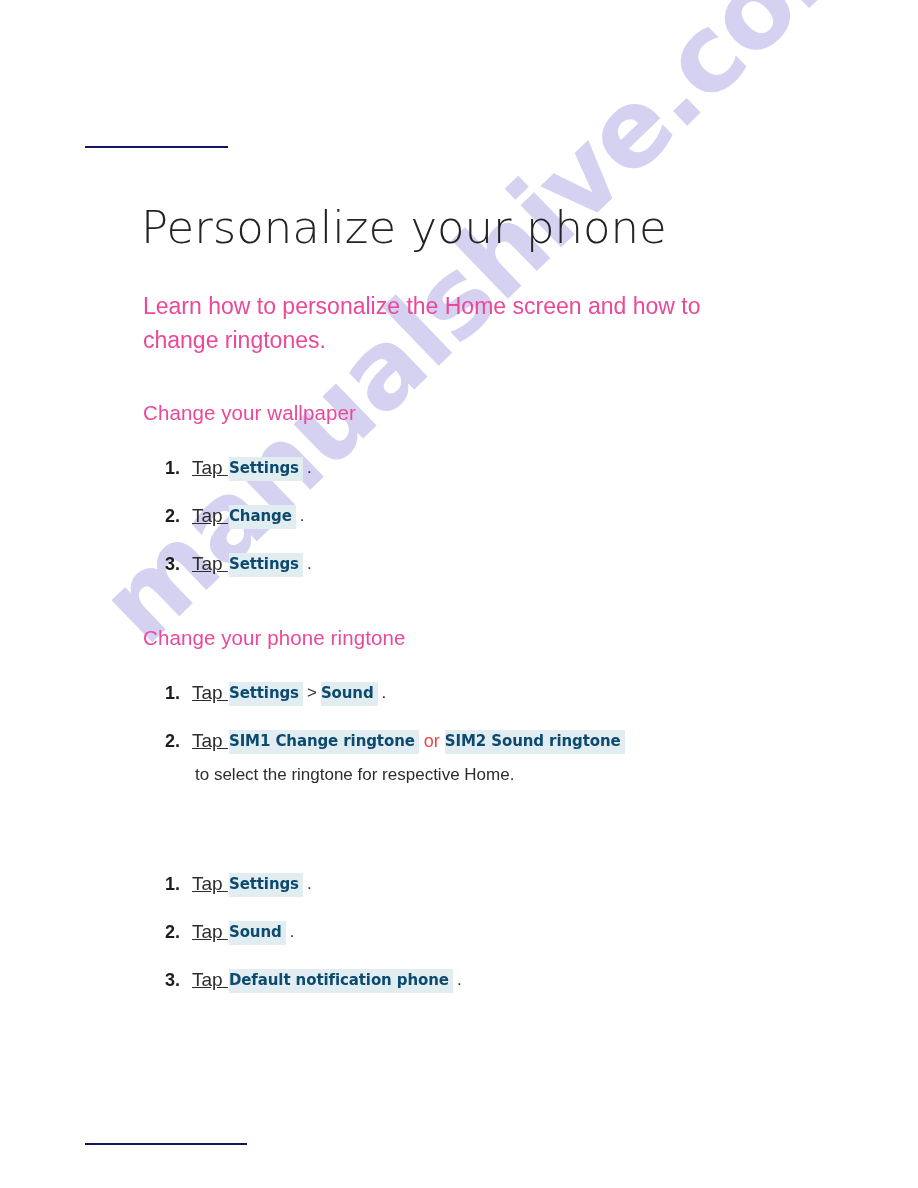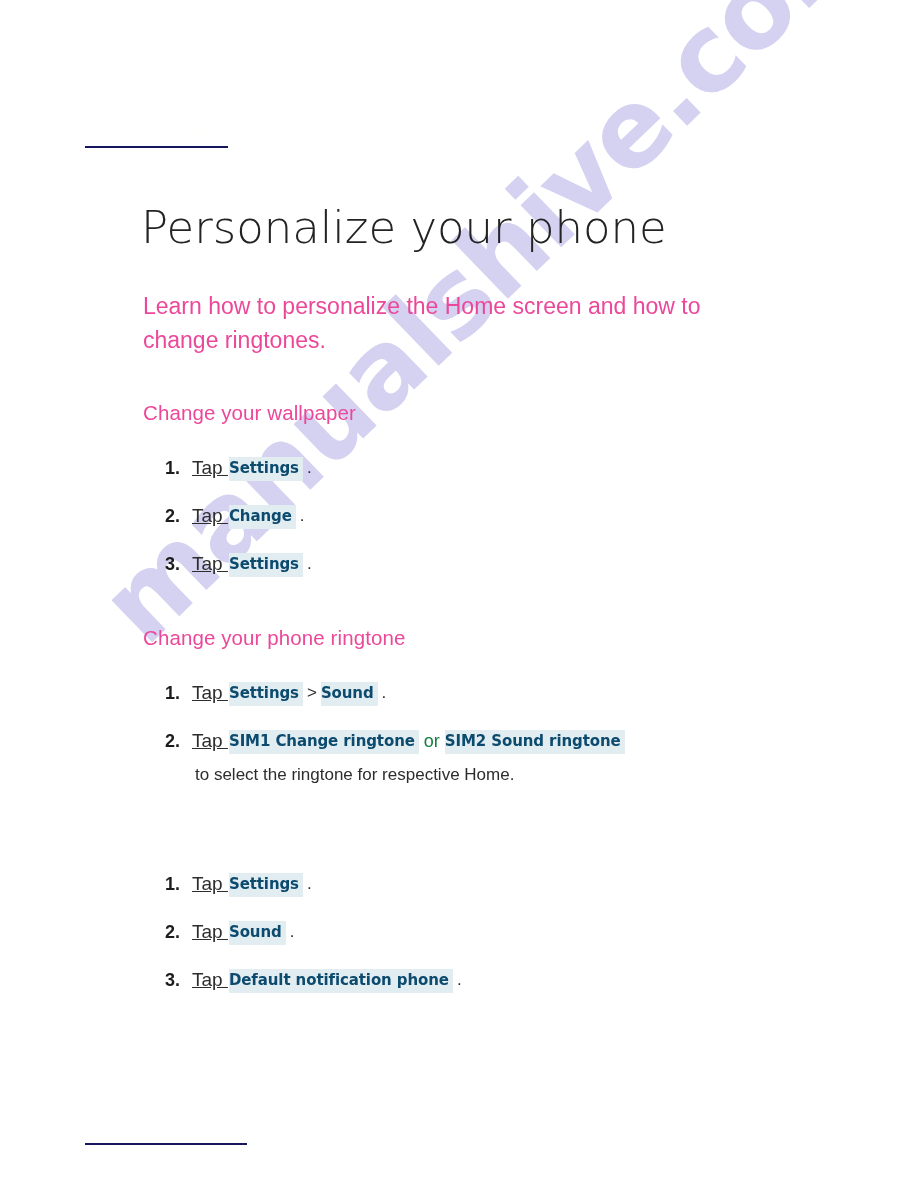--- a/index.html
+++ b/index.html
@@ -162,21 +162,21 @@
     display: inline-block;
     font-size: 17px;
     color: #2d2d2d;
     margin: 0 3px;
     vertical-align: 1px;
   }
   .plain { white-space: pre; text-decoration: underline; }
   .word-or {
     display: inline-block;
     font-size: 18px;
-    color: #15803d;
+    color: #ef4444;
     margin: 0 4px;
     text-align: center;
   }
 </style>
 </head>
 <body>
 
 <div class="page">
 
   <div class="watermark-layer">

